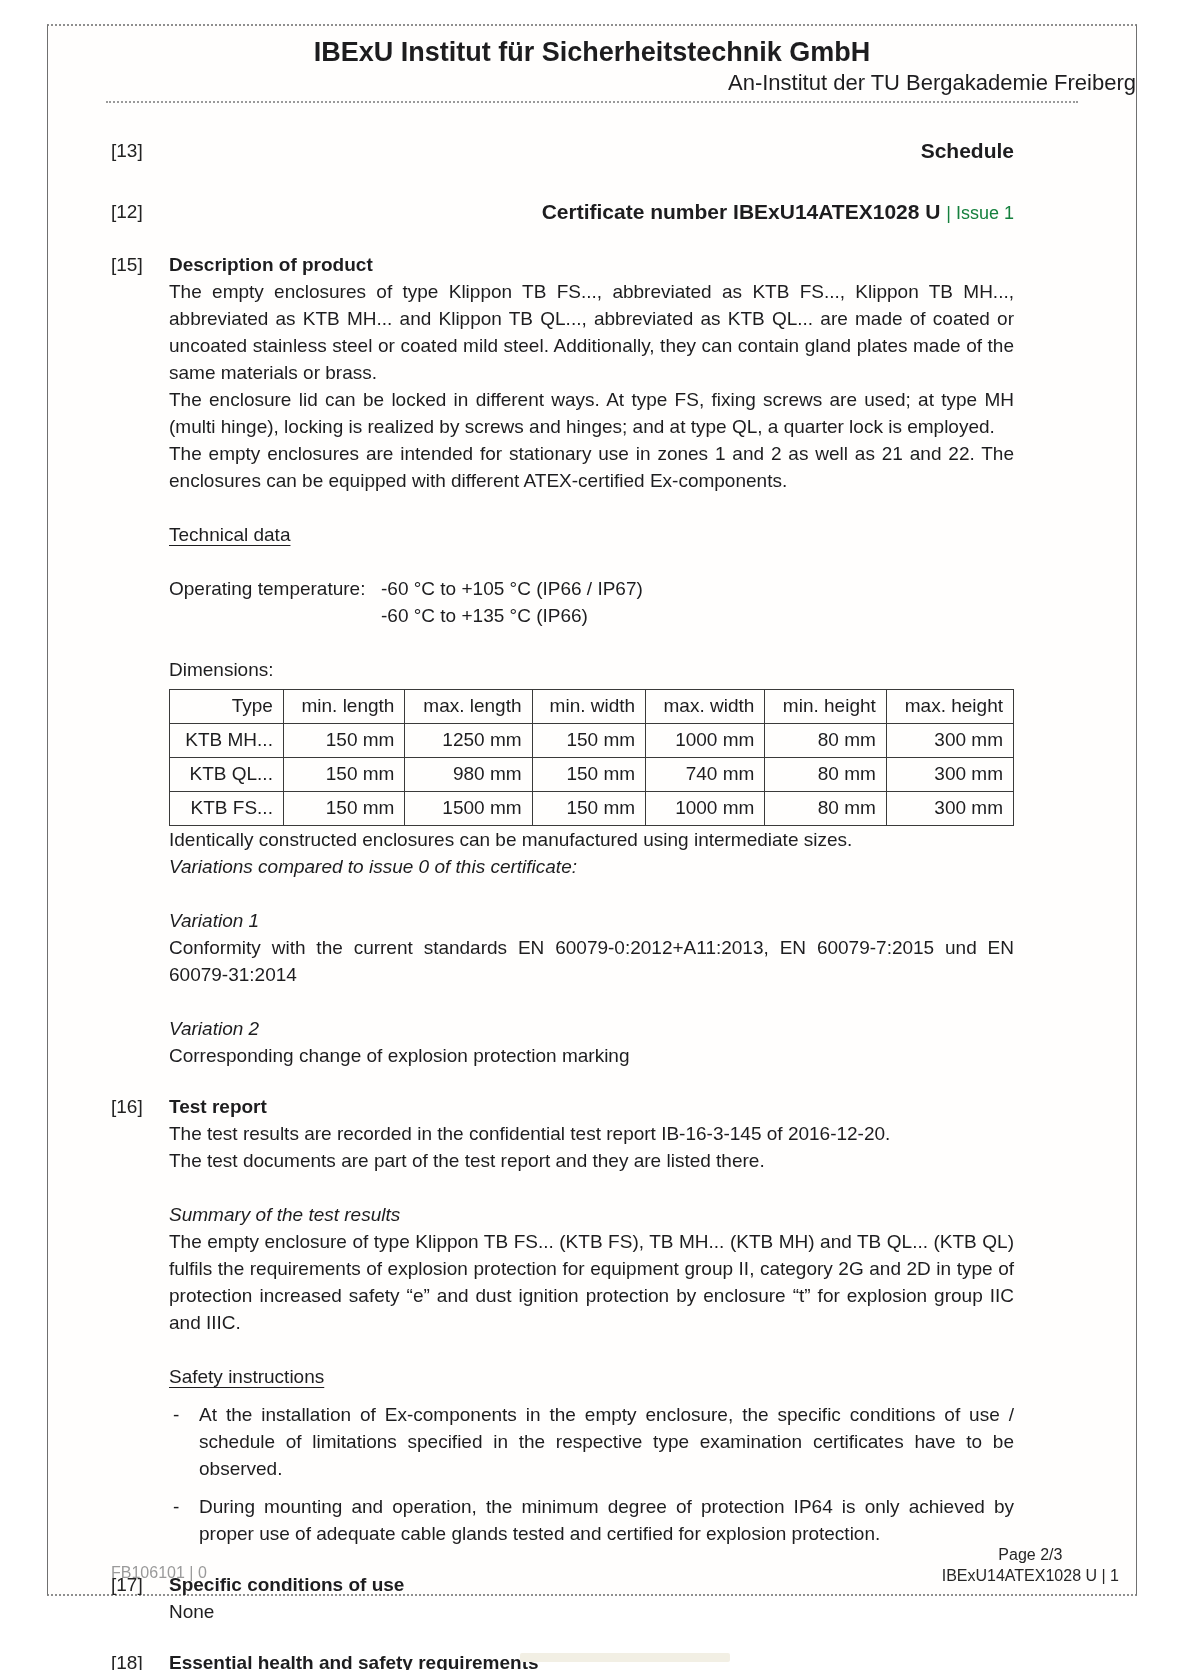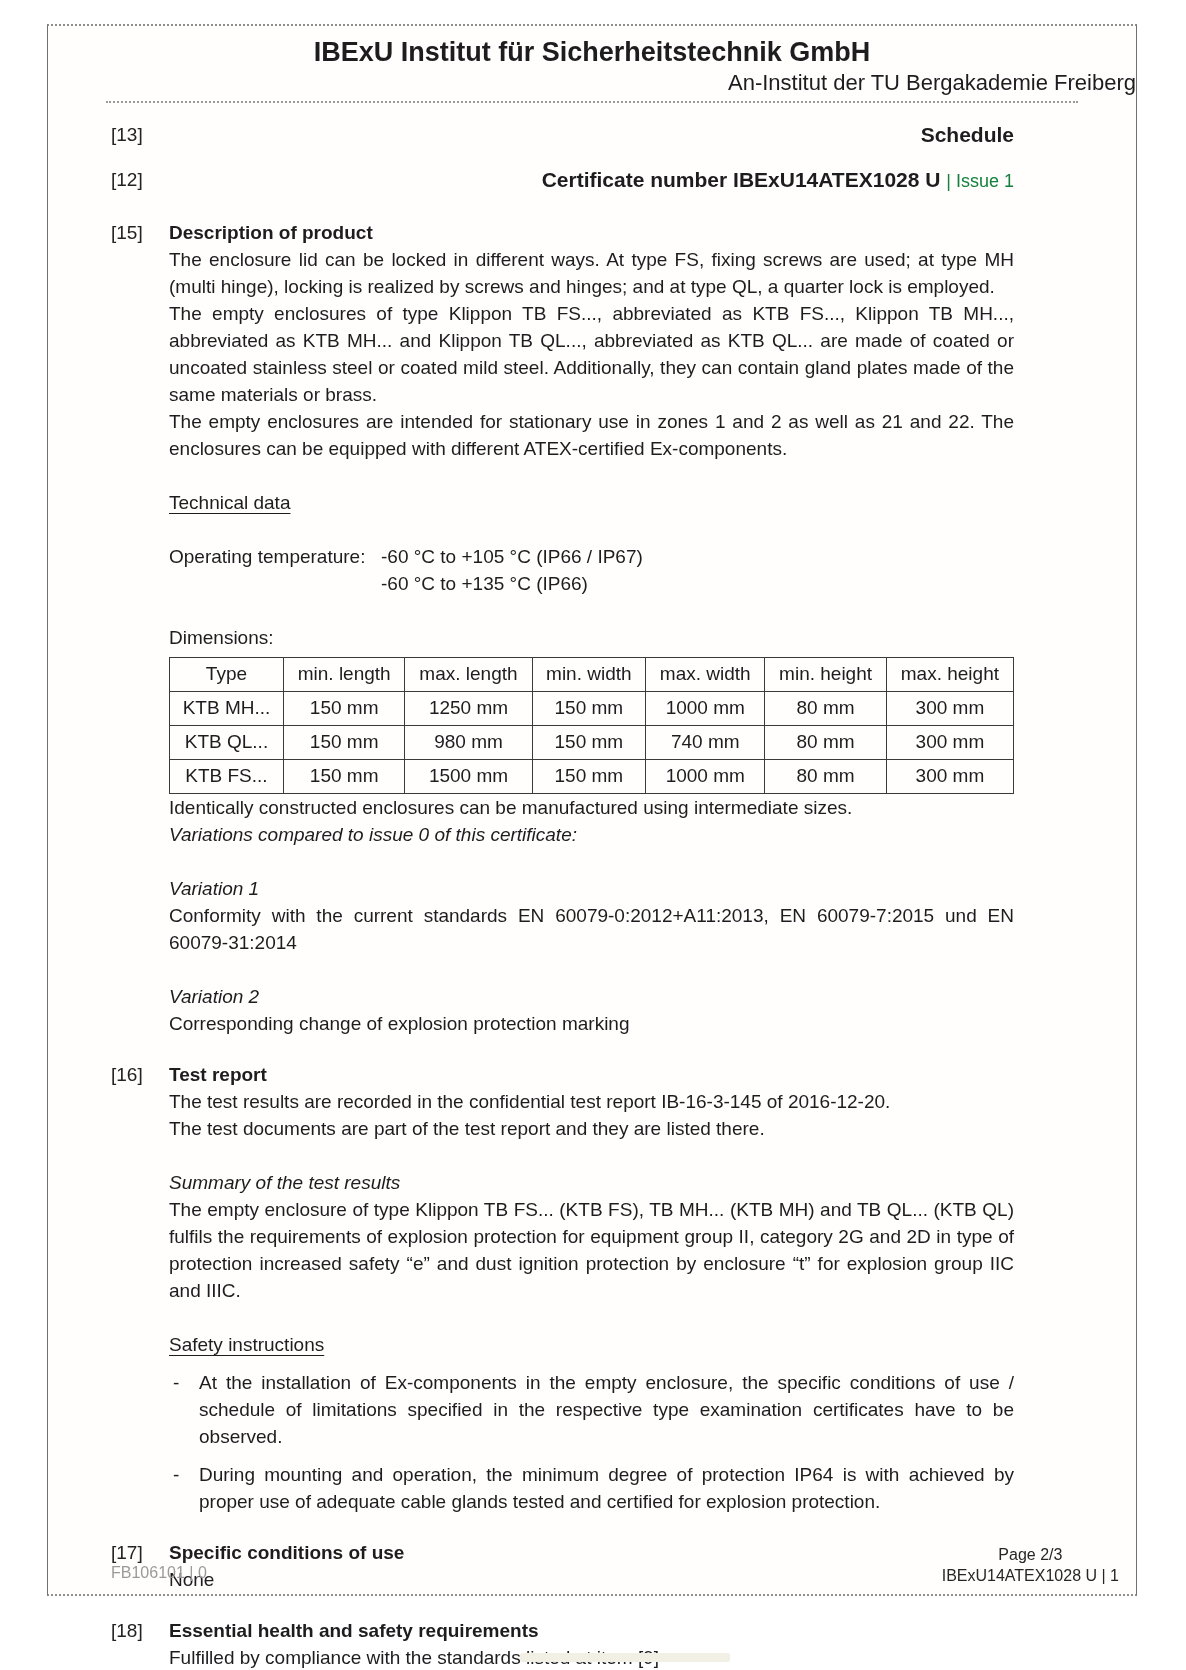--- a/index.html
+++ b/index.html
@@ -24,29 +24,29 @@
   .centered{text-align:right;}
   .h-schedule{font-size:21px;font-weight:bold;line-height:27px;}
   .h-cert{font-size:21px;font-weight:bold;line-height:27px;}
   .h-cert .suffix{font-size:18px;font-weight:normal;color:#15803d;}
   .sec-heading{font-size:19px;font-weight:bold;line-height:27px;}
   p.body, .body{font-size:19px;line-height:27px;margin:0;}
   .just{text-align:justify;}
   .underlined{text-decoration:underline;text-underline-offset:4px;}
   .italic{font-style:italic;}
   .gap27{margin-top:27px;}
-  .gap18{margin-top:18px;}
+  .gap18{margin-top:34px;}
   .gap24{margin-top:24px;}
   .optemp{display:grid;grid-template-columns:212px 1fr;}
   table.dims{
     border-collapse:collapse;width:100%;margin-top:6px;
     font-size:19px;
   }
   table.dims th, table.dims td{
-    border:1.5px solid #3a3a3a;font-weight:normal;text-align:center;
+    border:1.5px solid #3a3a3a;font-weight:normal;text-align:right;
     padding:4px 10px 5px 10px;line-height:24px;
   }
   table.dims th:first-child, table.dims td:first-child{width:13.5%;}
   .bullet{display:grid;grid-template-columns:30px 1fr;margin-top:11px;}
   .bullet .marker{text-align:left;padding-left:4px;}
   .footer-left{
     position:absolute;left:63px;bottom:12px;font-size:16px;color:#9a9a9a;
   }
   .footer-right{
     position:absolute;right:17px;bottom:8px;font-size:16px;color:#262626;
@@ -78,22 +78,22 @@
     <div class="centered h-cert">
       <span>Certificate number IBExU14ATEX1028 U</span>
       <span class="suffix">| Issue 1</span>
     </div>
   </div>
 
   <div class="row gap24">
     <div class="ref">[15]</div>
     <div>
       <div class="sec-heading">Description of product</div>
+      <p class="body just">The empty enclosures of type Klippon TB FS..., abbreviated as KTB FS..., Klippon TB MH..., abbreviated as KTB MH... and Klippon TB QL..., abbreviated as KTB QL... are made of coated or uncoated stainless steel or coated mild steel. Additionally, they can contain gland plates made of the same materials or brass.</p>
       <p class="body just">The enclosure lid can be locked in different ways. At type FS, fixing screws are used; at type MH (multi hinge), locking is realized by screws and hinges; and at type QL, a quarter lock is employed.</p>
-      <p class="body just">The empty enclosures of type Klippon TB FS..., abbreviated as KTB FS..., Klippon TB MH..., abbreviated as KTB MH... and Klippon TB QL..., abbreviated as KTB QL... are made of coated or uncoated stainless steel or coated mild steel. Additionally, they can contain gland plates made of the same materials or brass.</p>
       <p class="body just">The empty enclosures are intended for stationary use in zones 1 and 2 as well as 21 and 22. The enclosures can be equipped with different ATEX-certified Ex-components.</p>
 
       <div class="body underlined gap27">Technical data</div>
 
       <div class="optemp gap27">
         <div class="body">Operating temperature:</div>
         <div>
           <div class="body">-60 °C to +105 °C (IP66 / IP67)</div>
           <div class="body">-60 °C to +135 °C (IP66)</div>
         </div>
@@ -173,21 +173,21 @@
       </div>
 
       <div class="body underlined gap27">Safety instructions</div>
 
       <div class="bullet">
         <div class="body marker">-</div>
         <p class="body just">At the installation of Ex-components in the empty enclosure, the specific conditions of use / schedule of limitations specified in the respective type examination certificates have to be observed.</p>
       </div>
       <div class="bullet">
         <div class="body marker">-</div>
-        <p class="body just">During mounting and operation, the minimum degree of protection IP64 is with achieved by proper use of adequate cable glands tested and certified for explosion protection.</p>
+        <p class="body just">During mounting and operation, the minimum degree of protection IP64 is only achieved by proper use of adequate cable glands tested and certified for explosion protection.</p>
       </div>
     </div>
   </div>
 
   <div class="row gap24">
     <div class="ref">[17]</div>
     <div>
       <div class="sec-heading">Specific conditions of use</div>
       <p class="body">None</p>
     </div>

